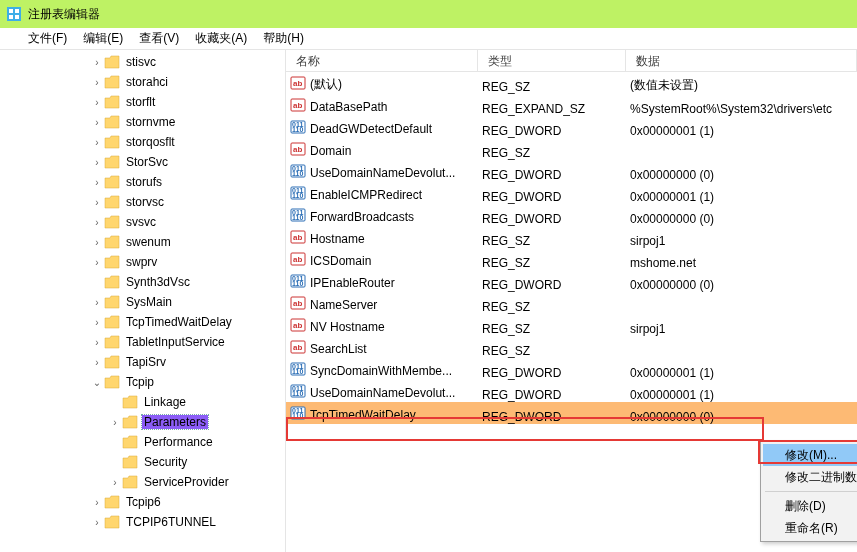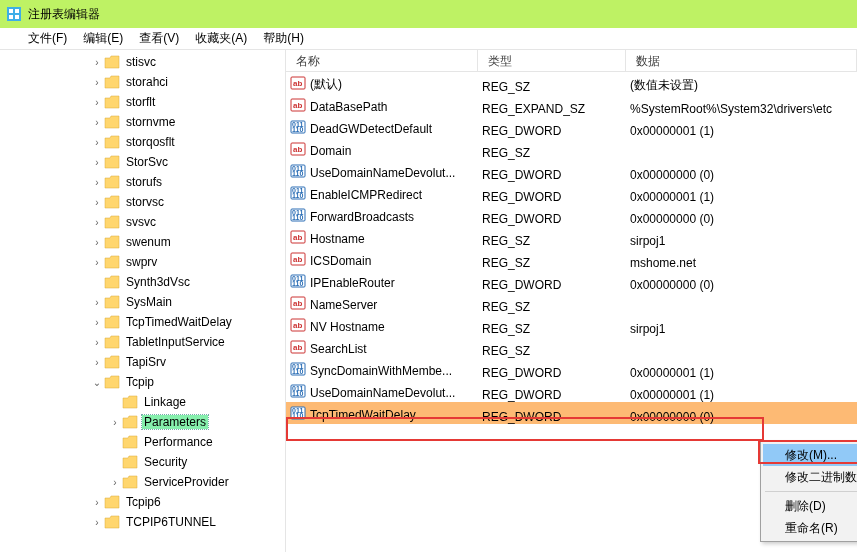--- a/index.html
+++ b/index.html
@@ -9,21 +9,21 @@
 .titlebar .title { font-size: 12px; }
 .menubar { height: 22px; display: flex; align-items: center; padding: 0 20px; border-bottom: 1px solid #e5e5e5; }
 .menubar .menu-item { padding: 2px 8px; cursor: default; }
 .content { display: flex; height: calc(552px - 28px - 22px); }
 .tree-pane { width: 286px; overflow: hidden; border-right: 1px solid #e5e5e5; padding-top: 2px; }
 .tree-pane .tree { padding-left: 0; }
 .tree-row { display: flex; align-items: center; height: 20px; white-space: nowrap; cursor: default; }
 .tree-row .twisty { width: 14px; text-align: center; color: #666; font-size: 10px; }
 .tree-row .folder { width: 16px; height: 14px; margin-right: 4px; }
 .tree-row .label { padding: 0 2px; }
-.tree-row.selected .label { background: #86efac; outline: 1px dotted #7aa; }
+.tree-row.selected .label { background: #8b5cf6; outline: 1px dotted #7aa; }
 .indent-0 { padding-left: 90px; }
 .indent-1 { padding-left: 108px; }
 .list-pane { flex: 1; position: relative; }
 .list-header { display: flex; height: 22px; border-bottom: 1px solid #e5e5e5; }
 .list-header .col { padding: 3px 10px; border-right: 1px solid #e5e5e5; color: #404040; }
 .col-name { width: 192px; }
 .col-type { width: 148px; }
 .col-data { flex: 1; }
 .list-body { }
 .list-row { display: flex; height: 22px; align-items: flex-end; white-space: nowrap; }

